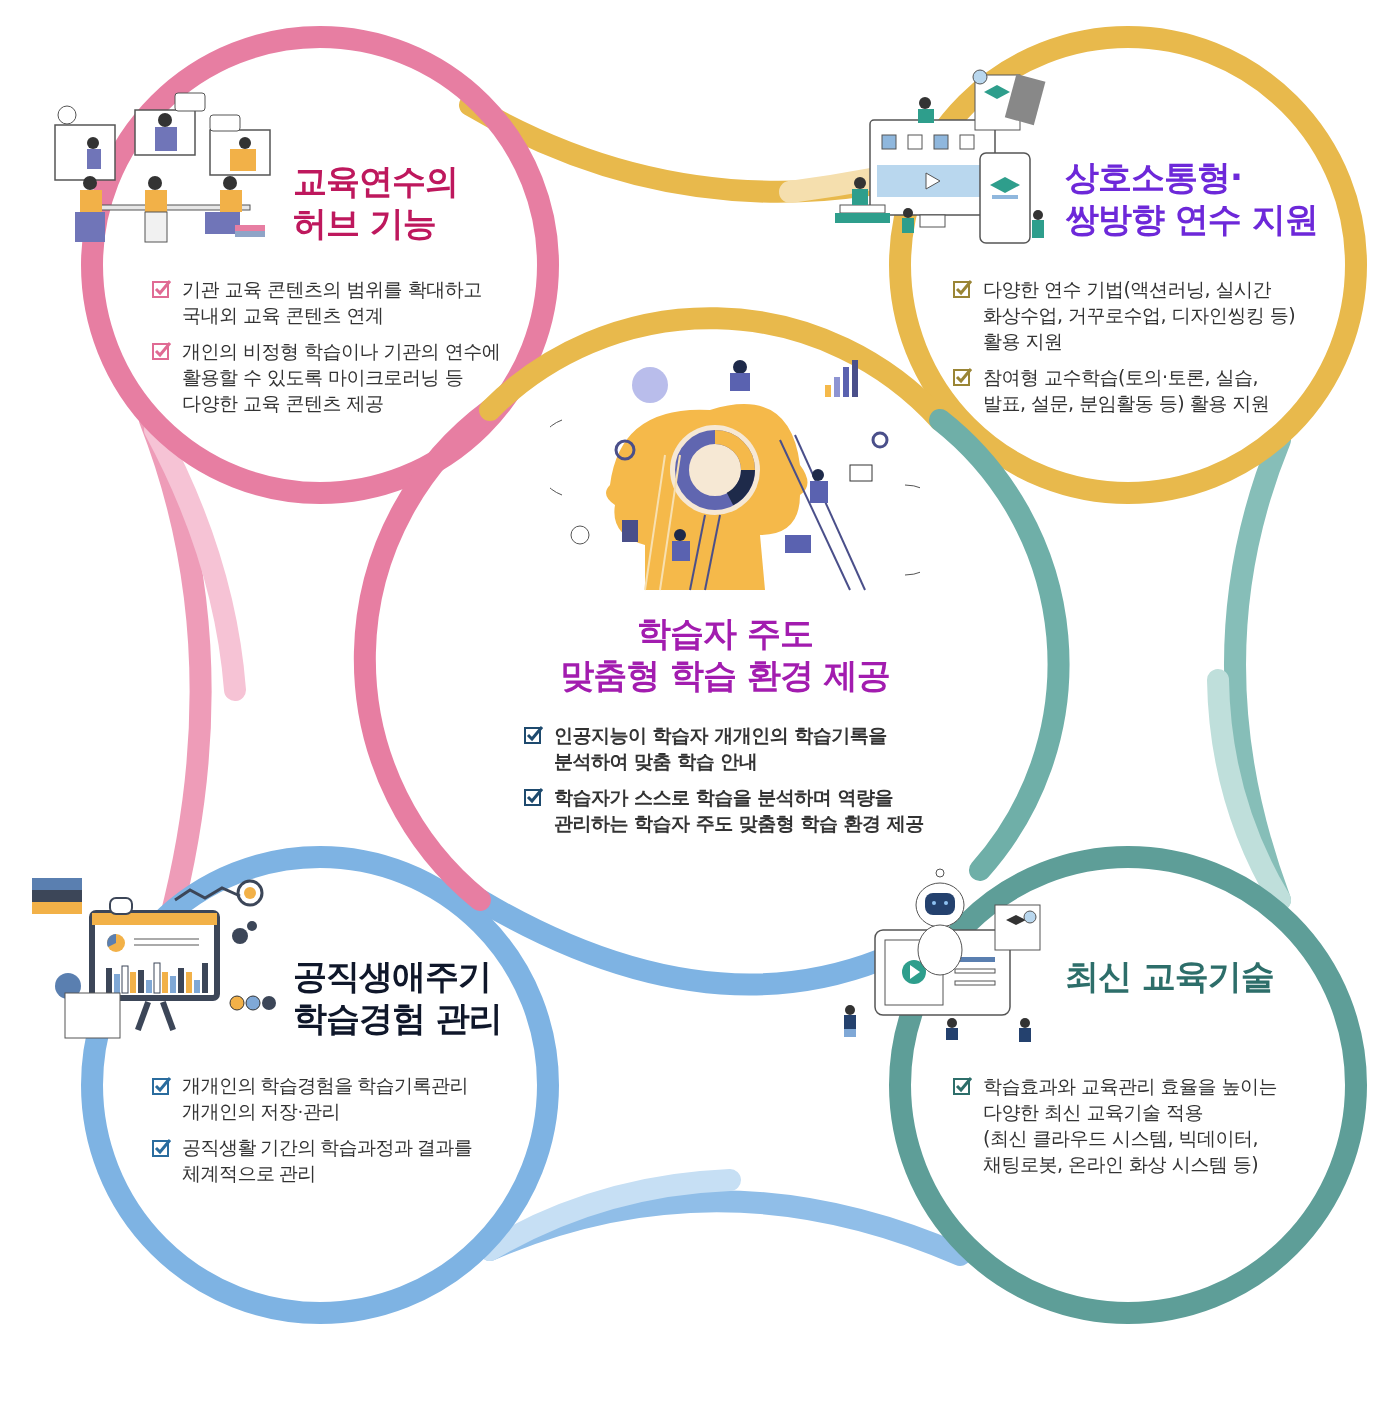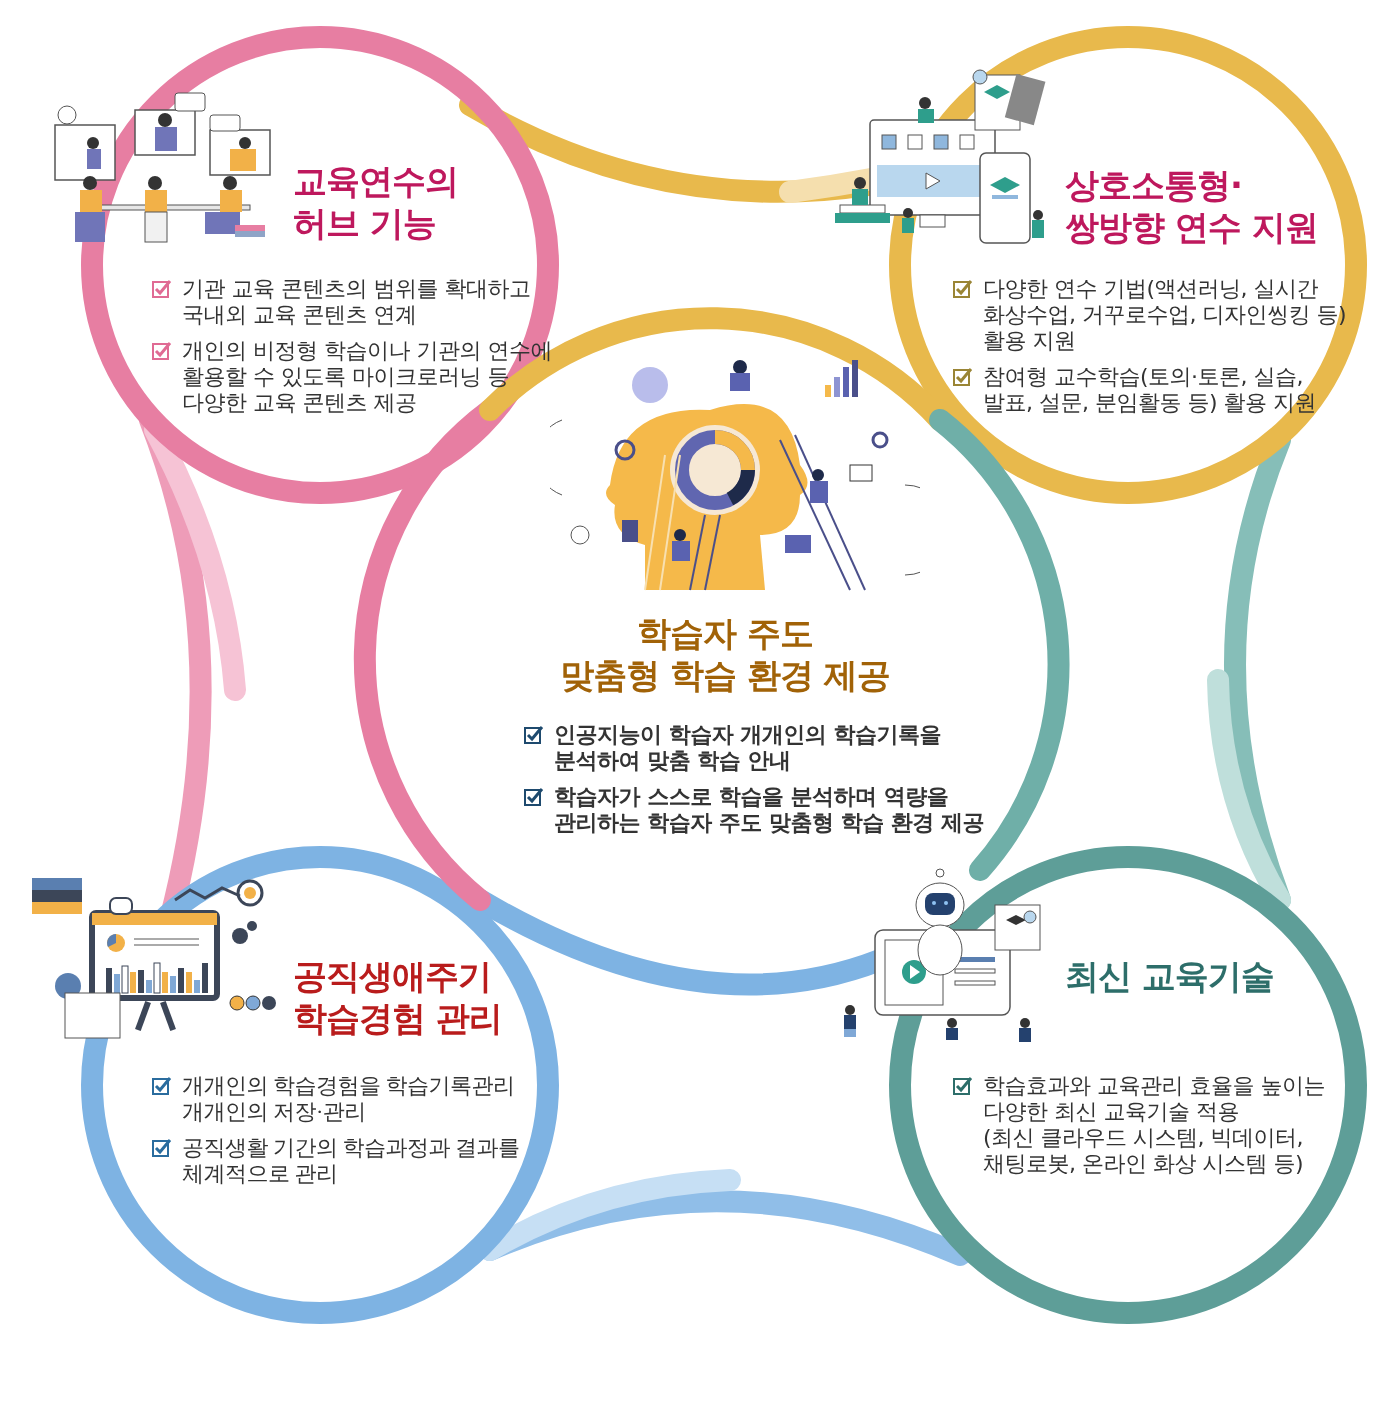--- a/index.html
+++ b/index.html
@@ -2,21 +2,21 @@
 <html><head>
 <meta charset="utf-8">
 <style>
   html, body { margin:0; padding:0; background:#ffffff; }
   body { width:1400px; height:1402px; position:relative; overflow:hidden;
          font-family:"DejaVu Sans", "Liberation Sans", sans-serif; }
   #rings { position:absolute; left:0; top:0; width:1400px; height:1402px; }
   .title { position:absolute; font-weight:900; font-size:34px; line-height:42px;
            letter-spacing:-1px; white-space:nowrap; }
   .bullets { position:absolute; margin:0; padding:0; list-style:none; }
-  .bullet { position:relative; padding-left:30px; font-size:22px; line-height:26px;
+  .bullet { position:relative; padding-left:30px; font-size:19px; line-height:26px;
             color:#333333; margin-bottom:10px; letter-spacing:-0.5px; }
   .bullet .chk { position:absolute; left:0; top:3px; width:20px; height:20px; }
   .bullet-line { display:block; white-space:nowrap; }
   .illus { position:absolute; }
 </style>
 </head>
 <body>
 
 <svg id="rings" viewBox="0 0 1400 1402">
   <g fill="none" stroke-linecap="round">
@@ -213,21 +213,21 @@
     <svg class="chk" viewBox="0 0 20 20">
         <rect x="1" y="3" width="15" height="15" fill="#fff" stroke="#E06B94" stroke-width="2"></rect>
         <path d="M4 10 L8 14 L18 2" fill="none" stroke="#E06B94" stroke-width="3"></path>
       </svg>
     <span class="bullet-line">개인의 비정형 학습이나 기관의 연수에</span>
     <span class="bullet-line">활용할 수 있도록 마이크로러닝 등</span>
     <span class="bullet-line">다양한 교육 콘텐츠 제공</span>
   </li>
 </ul>
 
-<div class="title" style="left:1065px;top:164px;color:#be185d;">
+<div class="title" style="left:1065px;top:156px;color:#6d28d9;">
   <div>상호소통형·</div>
   <div>쌍방향 연수 지원</div>
 </div>
 <ul class="bullets" style="left:953px;top:276px;">
   <li class="bullet">
     <svg class="chk" viewBox="0 0 20 20">
         <rect x="1" y="3" width="15" height="15" fill="#fff" stroke="#9A8535" stroke-width="2"></rect>
         <path d="M4 10 L8 14 L18 2" fill="none" stroke="#9A8535" stroke-width="3"></path>
       </svg>
     <span class="bullet-line">다양한 연수 기법(액션러닝, 실시간</span>
@@ -237,21 +237,21 @@
   <li class="bullet">
     <svg class="chk" viewBox="0 0 20 20">
         <rect x="1" y="3" width="15" height="15" fill="#fff" stroke="#9A8535" stroke-width="2"></rect>
         <path d="M4 10 L8 14 L18 2" fill="none" stroke="#9A8535" stroke-width="3"></path>
       </svg>
     <span class="bullet-line">참여형 교수학습(토의·토론, 실습,</span>
     <span class="bullet-line">발표, 설문, 분임활동 등) 활용 지원</span>
   </li>
 </ul>
 
-<div class="title" style="left:560px;top:612px;width:330px;text-align:center;color:#a16207;">
+<div class="title" style="left:560px;top:612px;width:330px;text-align:center;color:#a21caf;">
   <div>학습자 주도</div>
   <div>맞춤형 학습 환경 제공</div>
 </div>
 <ul class="bullets" style="left:524px;top:722px;font-weight:bold;">
   <li class="bullet">
     <svg class="chk" viewBox="0 0 20 20">
         <rect x="1" y="3" width="15" height="15" fill="#fff" stroke="#1E4A6E" stroke-width="2"></rect>
         <path d="M4 10 L8 14 L18 2" fill="none" stroke="#1E4A6E" stroke-width="3"></path>
       </svg>
     <span class="bullet-line">인공지능이 학습자 개개인의 학습기록을</span>
@@ -260,21 +260,21 @@
   <li class="bullet">
     <svg class="chk" viewBox="0 0 20 20">
         <rect x="1" y="3" width="15" height="15" fill="#fff" stroke="#1E4A6E" stroke-width="2"></rect>
         <path d="M4 10 L8 14 L18 2" fill="none" stroke="#1E4A6E" stroke-width="3"></path>
       </svg>
     <span class="bullet-line">학습자가 스스로 학습을 분석하며 역량을</span>
     <span class="bullet-line">관리하는 학습자 주도 맞춤형 학습 환경 제공</span>
   </li>
 </ul>
 
-<div class="title" style="left:293px;top:955px;color:#b91c1c;">
+<div class="title" style="left:293px;top:955px;color:#0f172a;">
   <div>공직생애주기</div>
   <div>학습경험 관리</div>
 </div>
 <ul class="bullets" style="left:152px;top:1073px;font-family:Liberation Serif, serif;">
   <li class="bullet">
     <svg class="chk" viewBox="0 0 20 20">
         <rect x="1" y="3" width="15" height="15" fill="#fff" stroke="#2A6C9E" stroke-width="2"></rect>
         <path d="M4 10 L8 14 L18 2" fill="none" stroke="#2A6C9E" stroke-width="3"></path>
       </svg>
     <span class="bullet-line">개개인의 학습경험을 학습기록관리</span>

